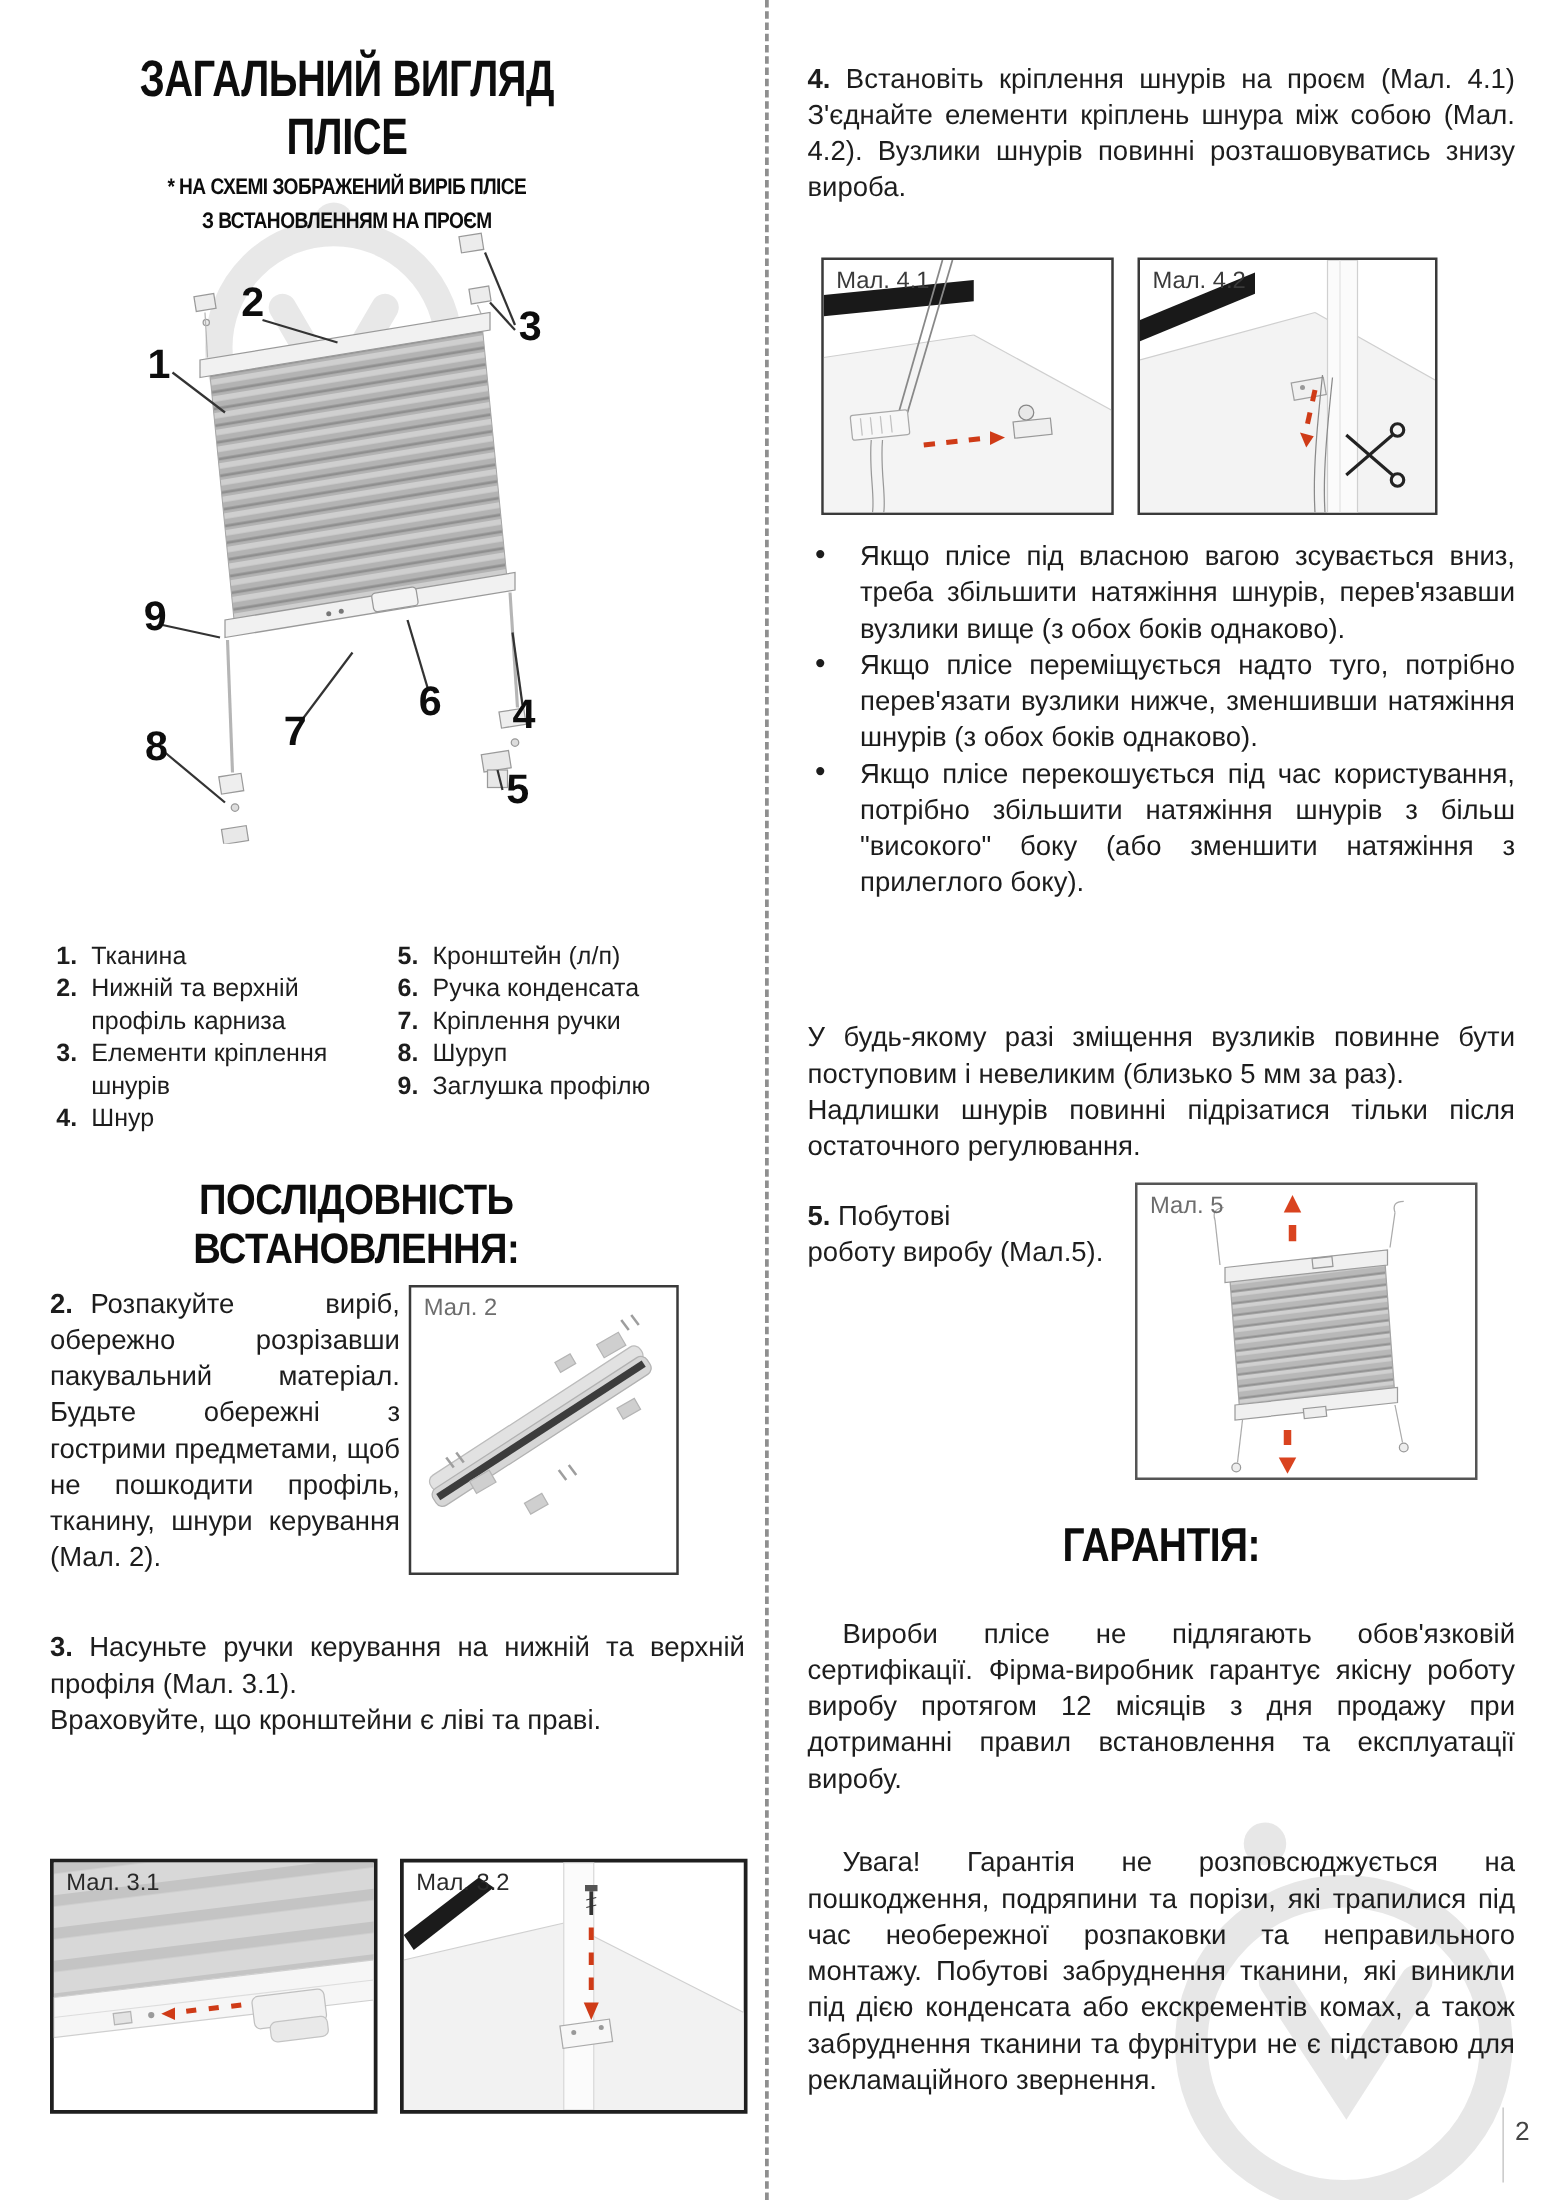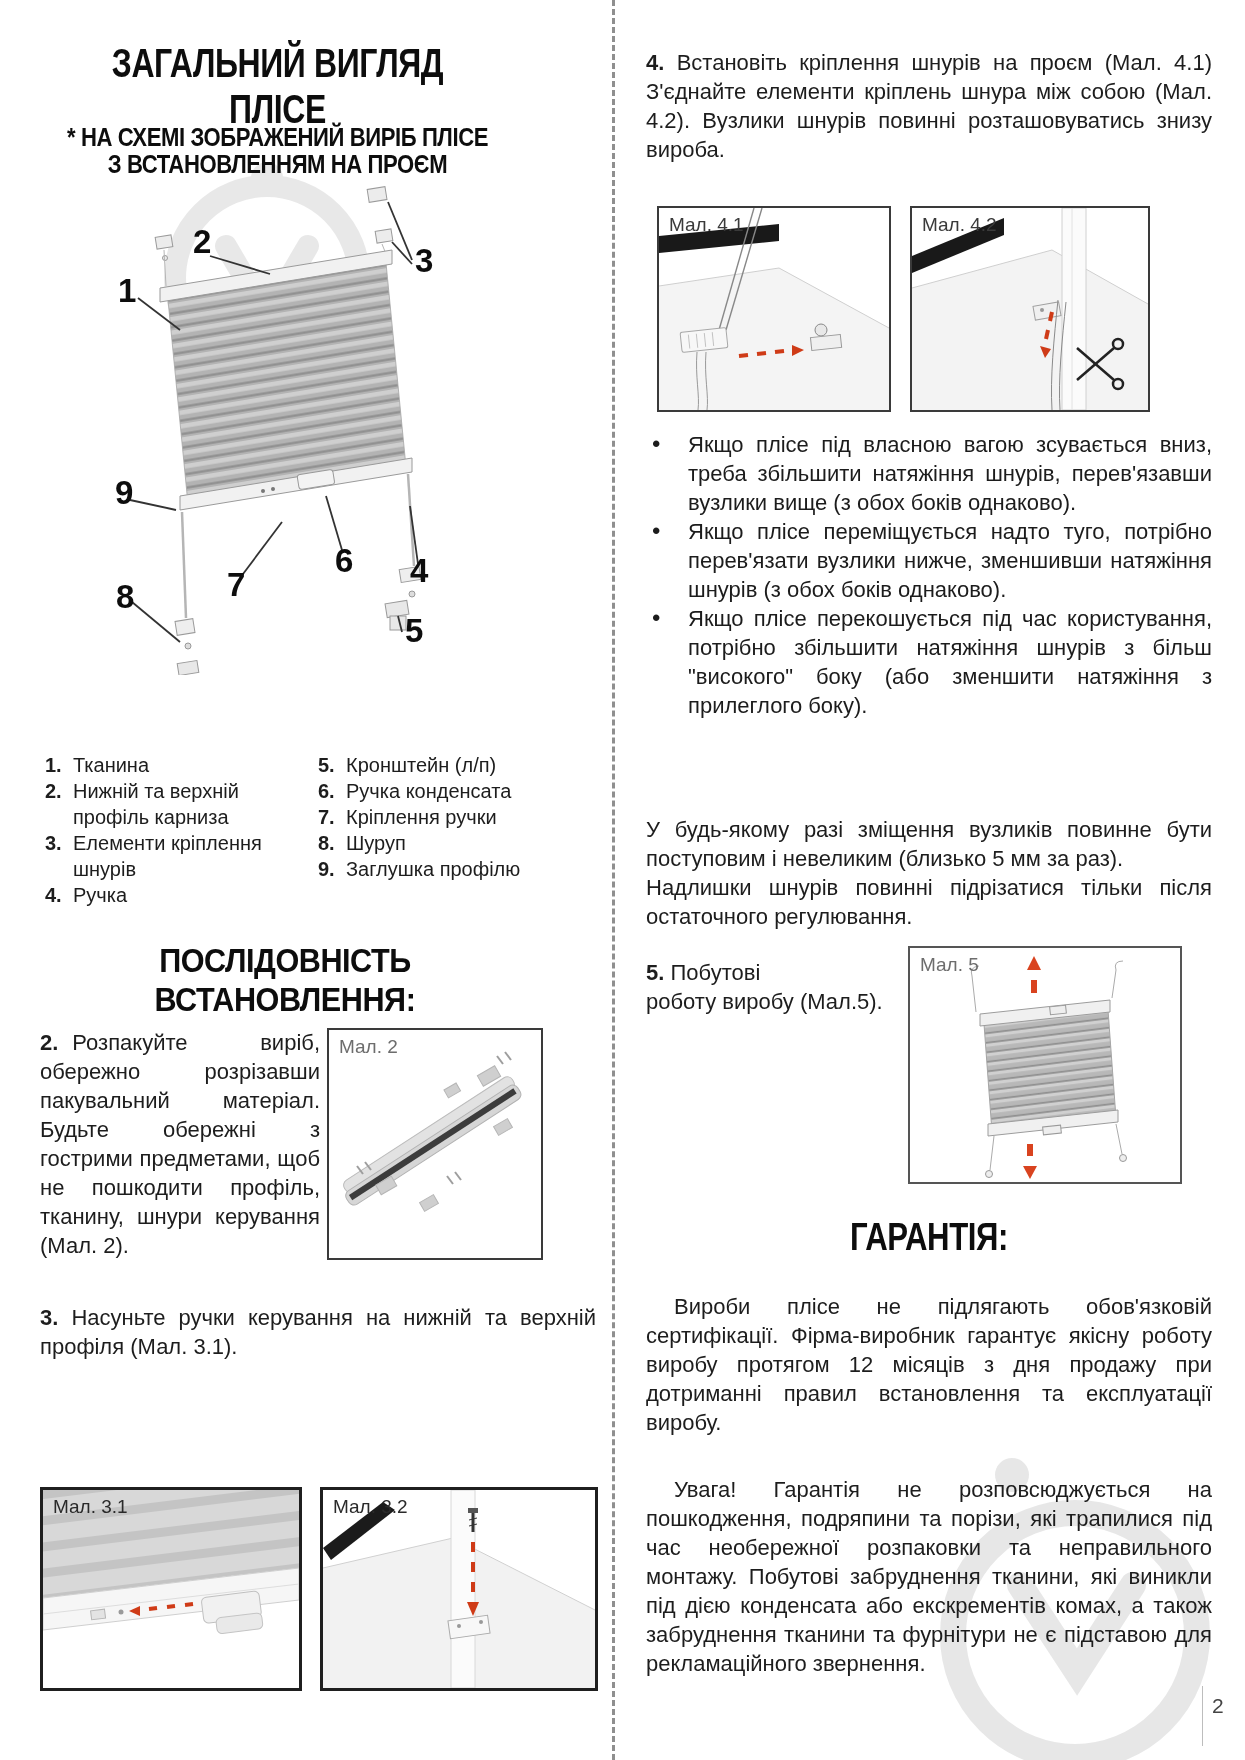--- a/index.html
+++ b/index.html
@@ -41,21 +41,21 @@
 
   <div class="divider"></div>
 
   <div class="abs hd z1" style="left:25px;top:40px;width:505px;font-size:41px;line-height:46px;">
     <span class="cond" style="transform:scaleX(.78);">
       <span>ЗАГАЛЬНИЙ ВИГЛЯД</span><br>
       <span>ПЛІСЕ</span>
     </span>
   </div>
 
-  <div class="abs hd z1" style="left:25px;top:124px;width:505px;font-size:26px;line-height:27px;">
+  <div class="abs hd z1" style="left:25px;top:136px;width:505px;font-size:18px;line-height:27px;">
     <span class="cond" style="transform:scaleX(.85);">
       <span>* НА СХЕМІ ЗОБРАЖЕНИЙ ВИРІБ ПЛІСЕ</span><br>
       <span>З ВСТАНОВЛЕННЯМ НА ПРОЄМ</span>
     </span>
   </div>
 
   <svg class="abs" style="left:30px;top:150px;" width="510" height="525" viewBox="0 0 510 525">
     <defs>
       <pattern id="pl" width="14" height="13.4" patternUnits="userSpaceOnUse" patternTransform="rotate(-9.3)">
         <rect width="14" height="13.4" fill="#b3b3b3"></rect>
@@ -127,21 +127,21 @@
       <text x="86" y="458">8</text>
       <text x="85" y="354">9</text>
     </g>
   </svg>
 
   <div class="abs leg z1" style="left:45px;top:752px;width:545px;display:flex;">
     <div style="flex:0 0 273px;">
       <div class="leg-item"><b>1.</b><span>Тканина</span></div>
       <div class="leg-item"><b>2.</b><span>Нижній та верхній профіль карниза</span></div>
       <div class="leg-item"><b>3.</b><span>Елементи кріплення шнурів</span></div>
-      <div class="leg-item"><b>4.</b><span>Ручка</span></div>
+      <div class="leg-item"><b>4.</b><span>Шнур</span></div>
     </div>
     <div style="flex:1;">
       <div class="leg-item"><b>5.</b><span>Кронштейн (л/п)</span></div>
       <div class="leg-item"><b>6.</b><span>Ручка конденсата</span></div>
       <div class="leg-item"><b>7.</b><span>Кріплення ручки</span></div>
       <div class="leg-item"><b>8.</b><span>Шуруп</span></div>
       <div class="leg-item"><b>9.</b><span>Заглушка профілю</span></div>
     </div>
   </div>
 
@@ -174,20 +174,21 @@
         <line x1="28" y1="136" x2="34" y2="144"></line>
           <line x1="36" y1="132" x2="42" y2="140"></line>
         <line x1="118" y1="146" x2="124" y2="154"></line>
           <line x1="126" y1="142" x2="132" y2="150"></line>
       </g>
     </svg>
   </div>
 
   <div class="abs p z1" style="left:40px;top:1303px;width:556px;">
     <p><b>3.</b> <span>Насуньте ручки керування на нижній та верхній профіля (Мал. 3.1).</span></p>
+    <p>Враховуйте, що кронштейни є ліві та праві.</p>
   </div>
 
   <div class="figbox thick" style="left:40px;top:1487px;width:256px;height:198px;">
     <div class="figcap" style="color:#2a2a2a;">Мал. 3.1</div>
     <svg width="256" height="198" viewBox="0 0 256 198">
       <defs>
         <pattern id="pl31" width="18" height="26" patternUnits="userSpaceOnUse" patternTransform="rotate(-7)">
           <rect width="18" height="26" fill="#d8d8d8"></rect>
           <rect width="18" height="9" fill="#c4c4c4"></rect>
         </pattern>

